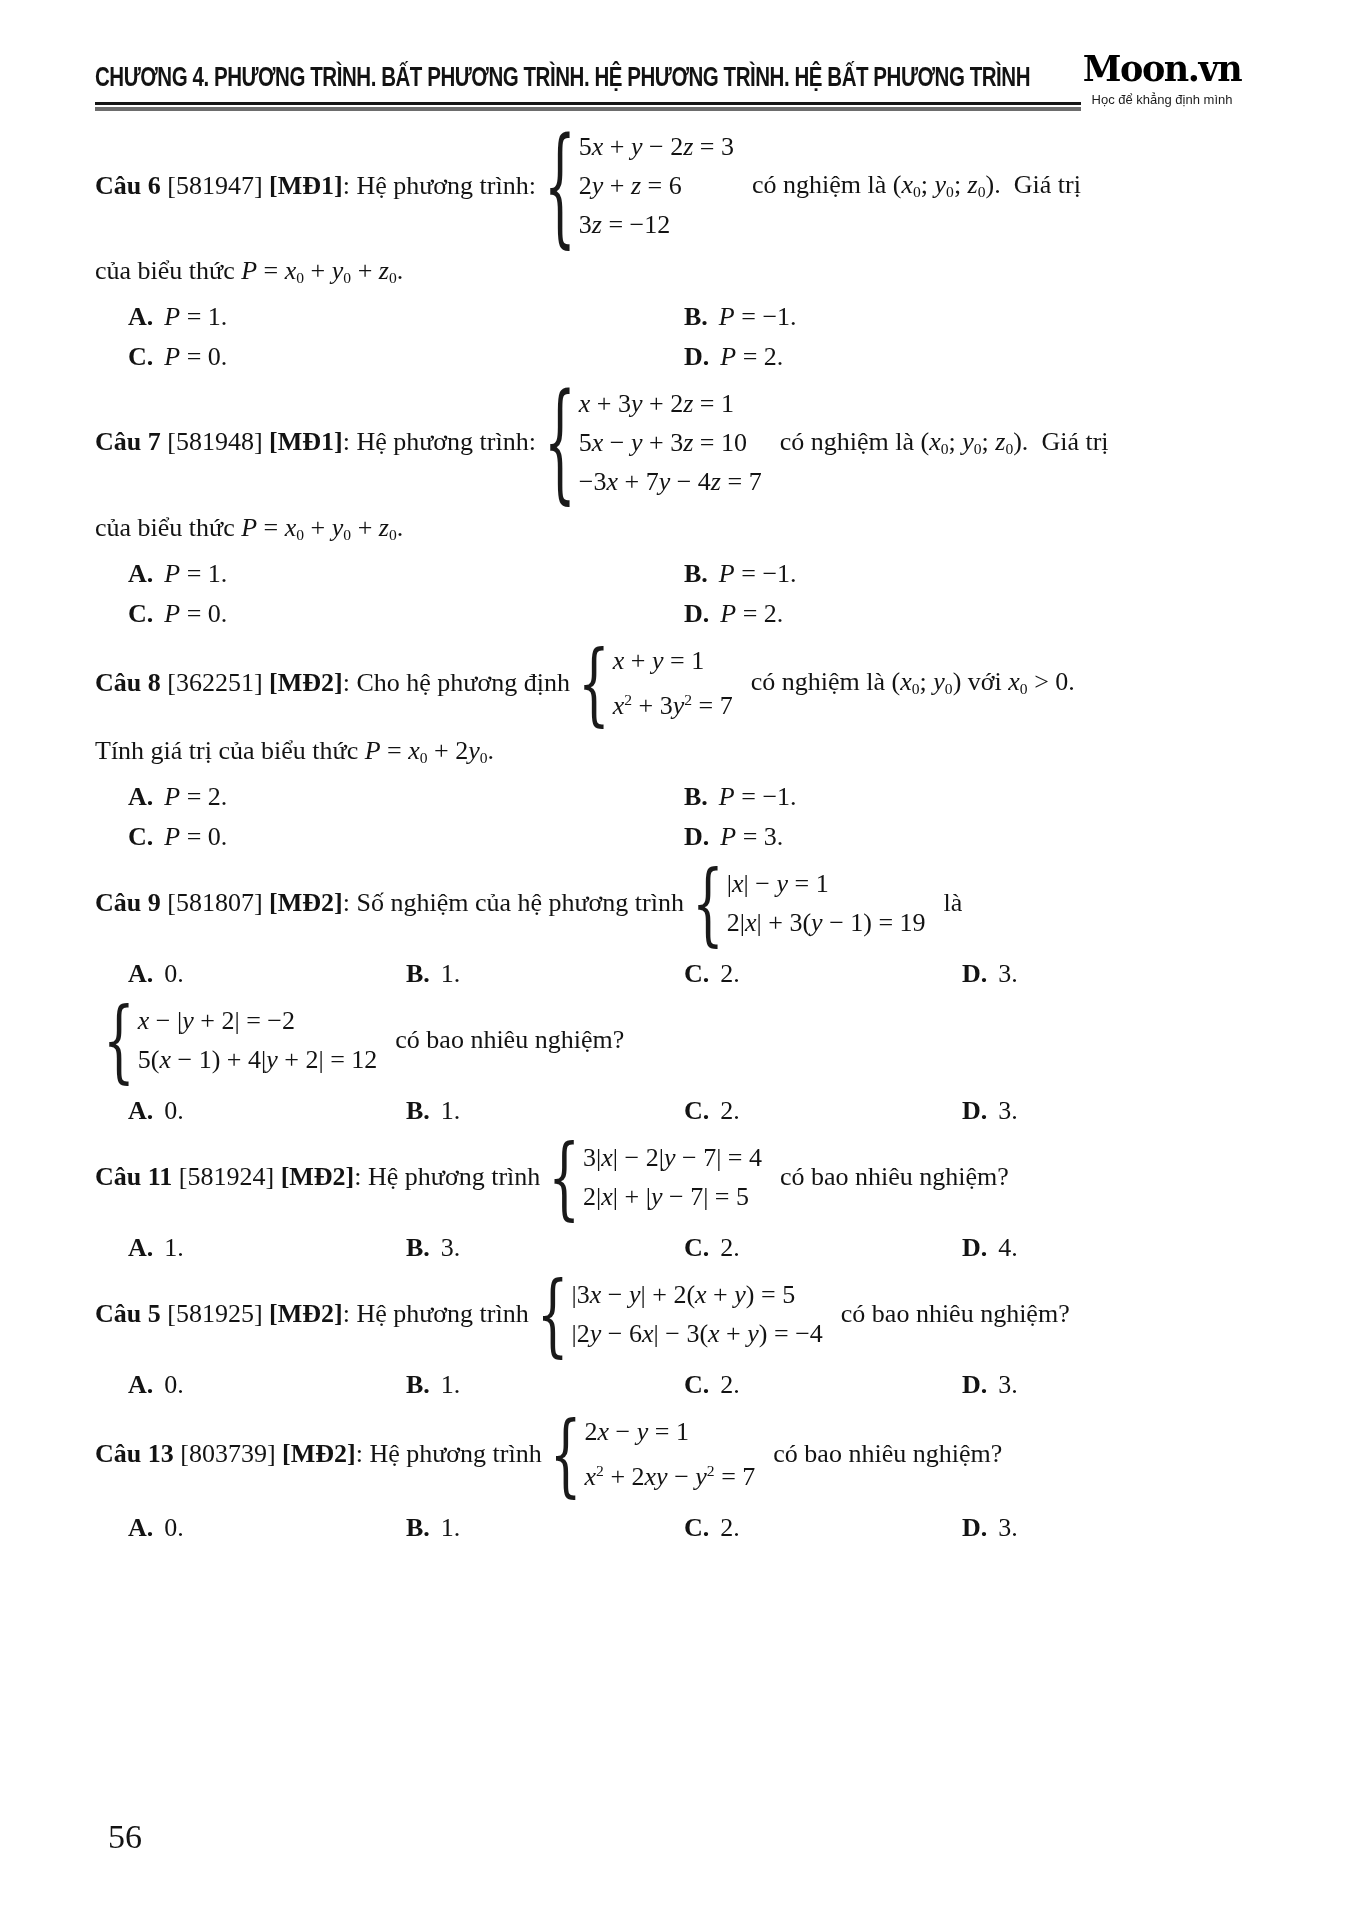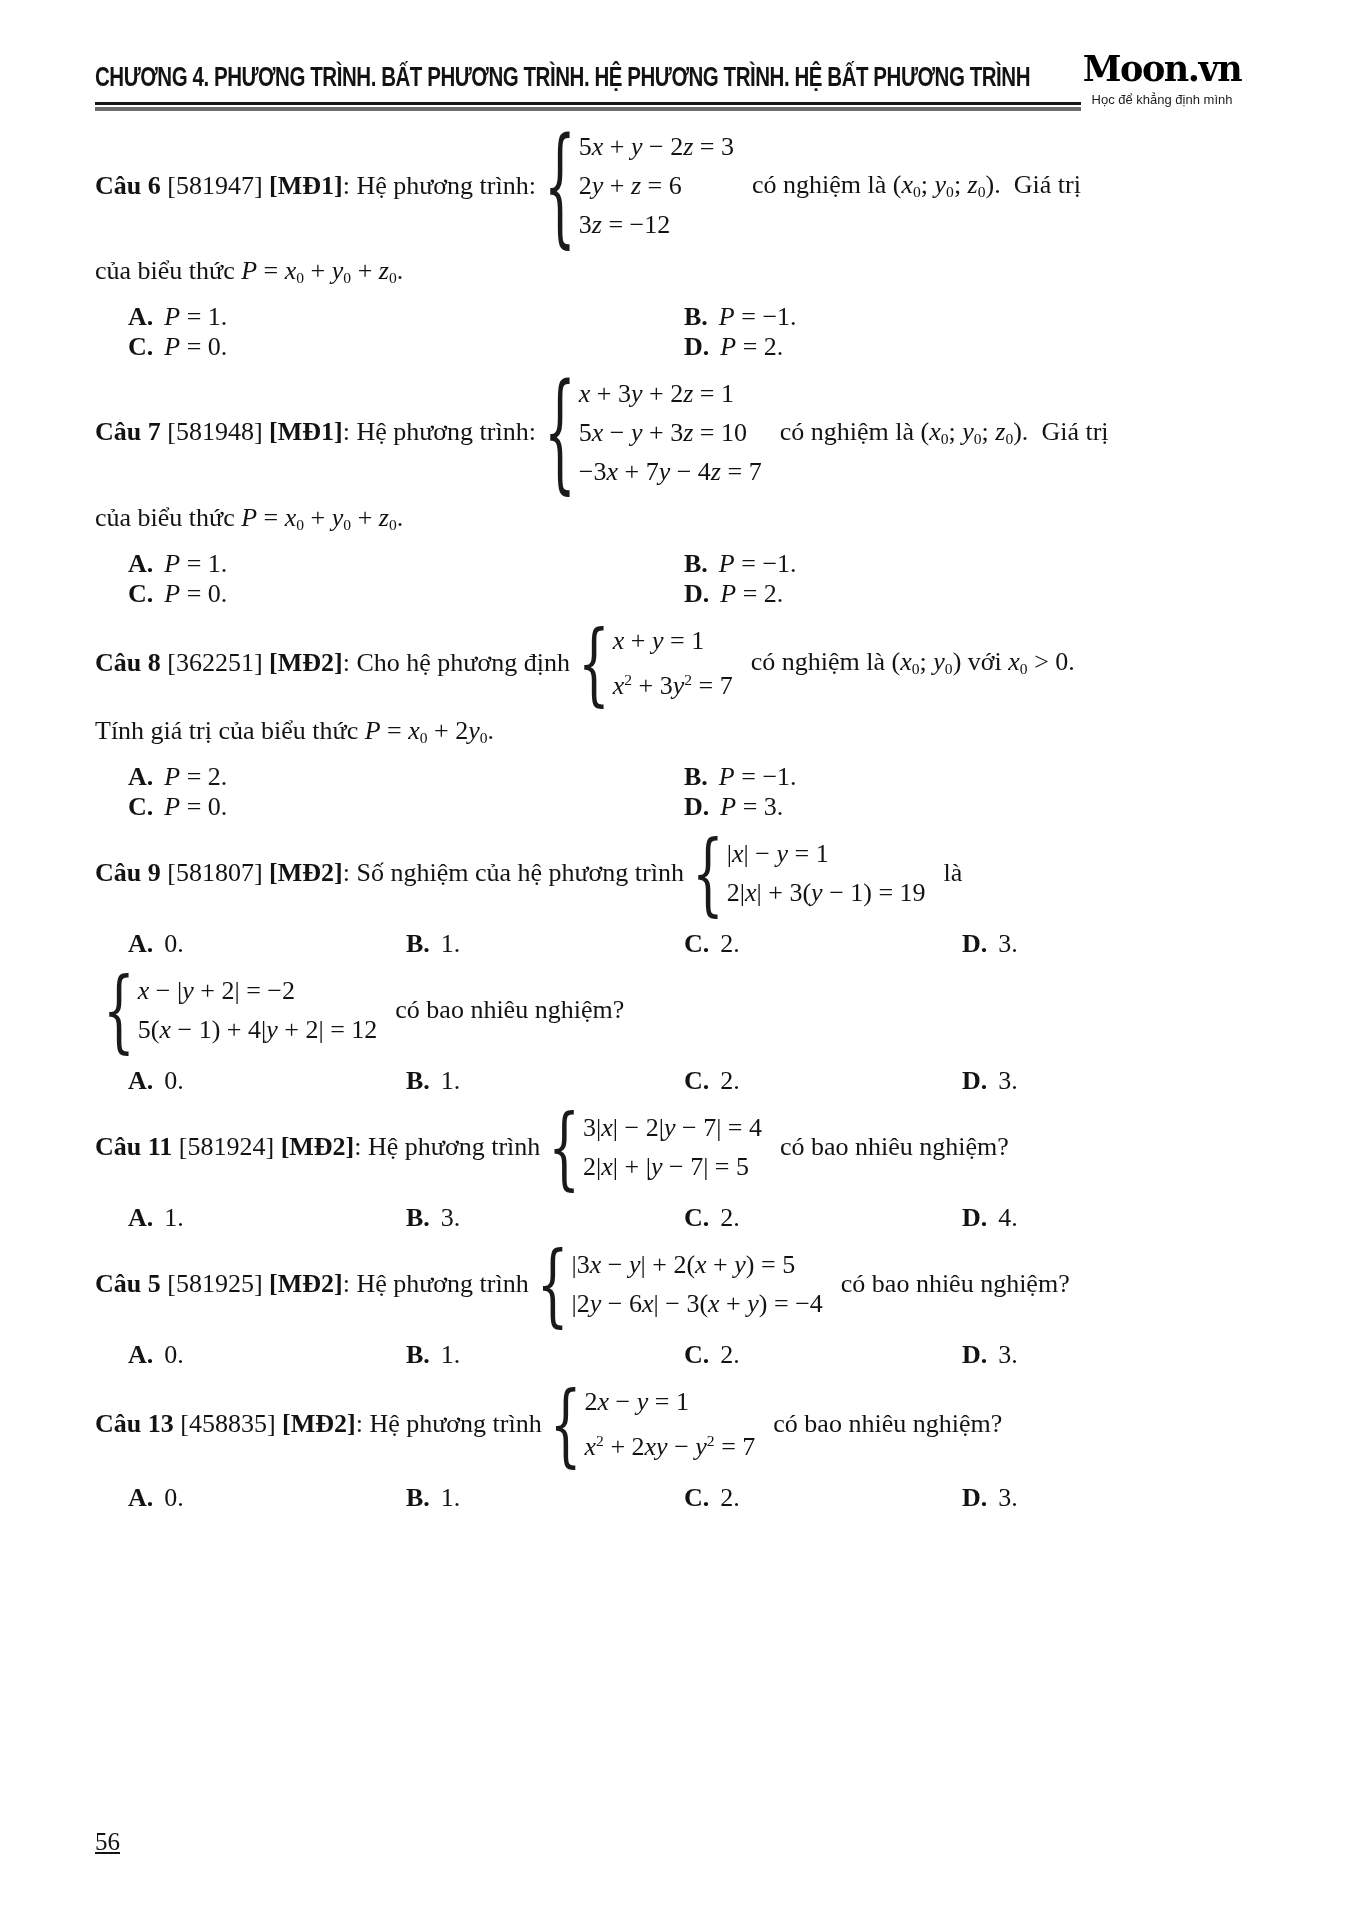--- a/index.html
+++ b/index.html
@@ -26,27 +26,27 @@
   .qlabel,.qlevel,.okey{font-weight:bold;}
   .seg,.qtail{white-space:pre-wrap;}
   .sys{display:inline-flex; align-items:center; margin:2px 18px 2px 8px;}
   .brace{display:inline-block; font-family:"DejaVu Serif",serif; font-size:50px; line-height:1; transform-origin:center; color:#1a1a1a;}
   .brace::before{content:"{";}
   .sys2 .brace{transform:scaleY(1.8);}
   .sys3 .brace{transform:scaleY(2.6);}
   .eqs{display:inline-flex; flex-direction:column; margin-left:3px;}
   .eq{line-height:39px; white-space:nowrap;}
   .line2{margin:10px 0 2px;}
-  .options{display:grid; grid-template-columns:278px 278px 278px auto; padding-left:33px; margin:15px 0 6px;}
+  .options{display:grid; grid-template-columns:278px 278px 278px auto; padding-left:33px; row-gap:10px; margin:15px 0 6px;}
   .opt{white-space:nowrap;}
   .okey{margin-right:11px;}
   i{font-style:italic;}
   sub{font-size:60%; vertical-align:-0.25em;}
   sup{font-size:60%; vertical-align:0.55em;}
-  .footer{position:absolute; left:95px; bottom:64px; font-size:25px;text-decoration:underline;}
+  .footer{position:absolute; left:108px; bottom:64px; font-size:34px;}
 </style>
 </head>
 <body>
 
 <div class="page">
 
   <div class="header">
     <div class="brand-box">
       <div class="brand">Moon.vn</div>
       <div class="tagline">Học để khẳng định mình</div>
@@ -225,21 +225,21 @@
           <div class="opt" style="grid-column: 2;"><span class="okey">B.</span><span>1.</span></div>
           <div class="opt" style="grid-column: 3;"><span class="okey">C.</span><span>2.</span></div>
           <div class="opt" style="grid-column: 4;"><span class="okey">D.</span><span>3.</span></div>
         </div>
   </section>
 
   <section class="qblock">
     <div class="qrow">
       <span class="qhead">
         <span class="qlabel">Câu 13</span>
-        <span class="qcode">[458835]</span>
+        <span class="qcode">[803739]</span>
         <span class="qlevel">[MĐ2]</span><span class="seg">: Hệ phương trình</span>
       </span>
       <span class="sys sys2">
         <span class="brace"></span>
         <span class="eqs">
               <div class="eq">2<i>x</i> − <i>y</i> = 1</div>
               <div class="eq"><i>x</i><sup>2</sup> + 2<i>x</i><i>y</i> − <i>y</i><sup>2</sup> = 7</div>
             </span>
       </span>
       <span class="qtail"><span class="seg">có bao nhiêu nghiệm?</span></span>

